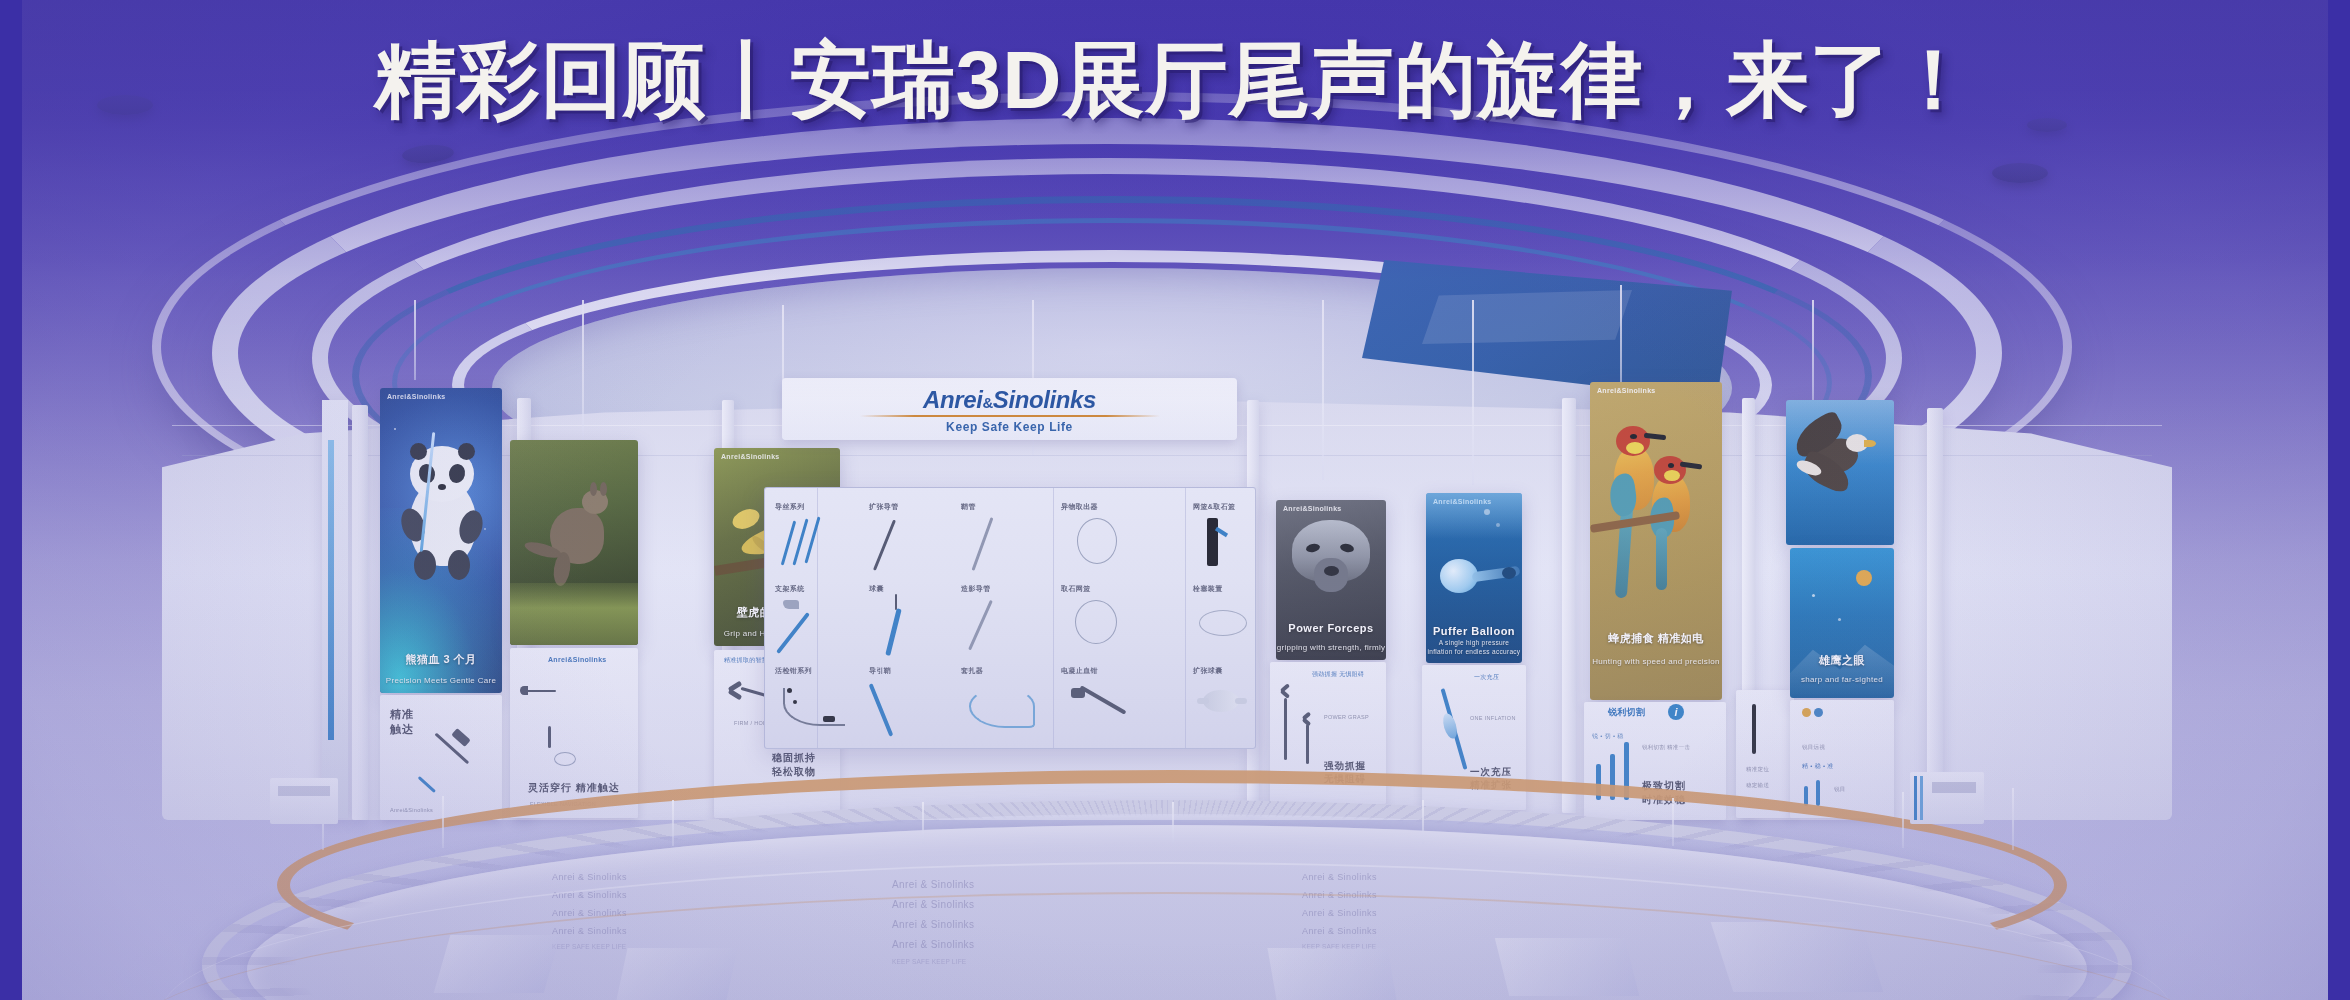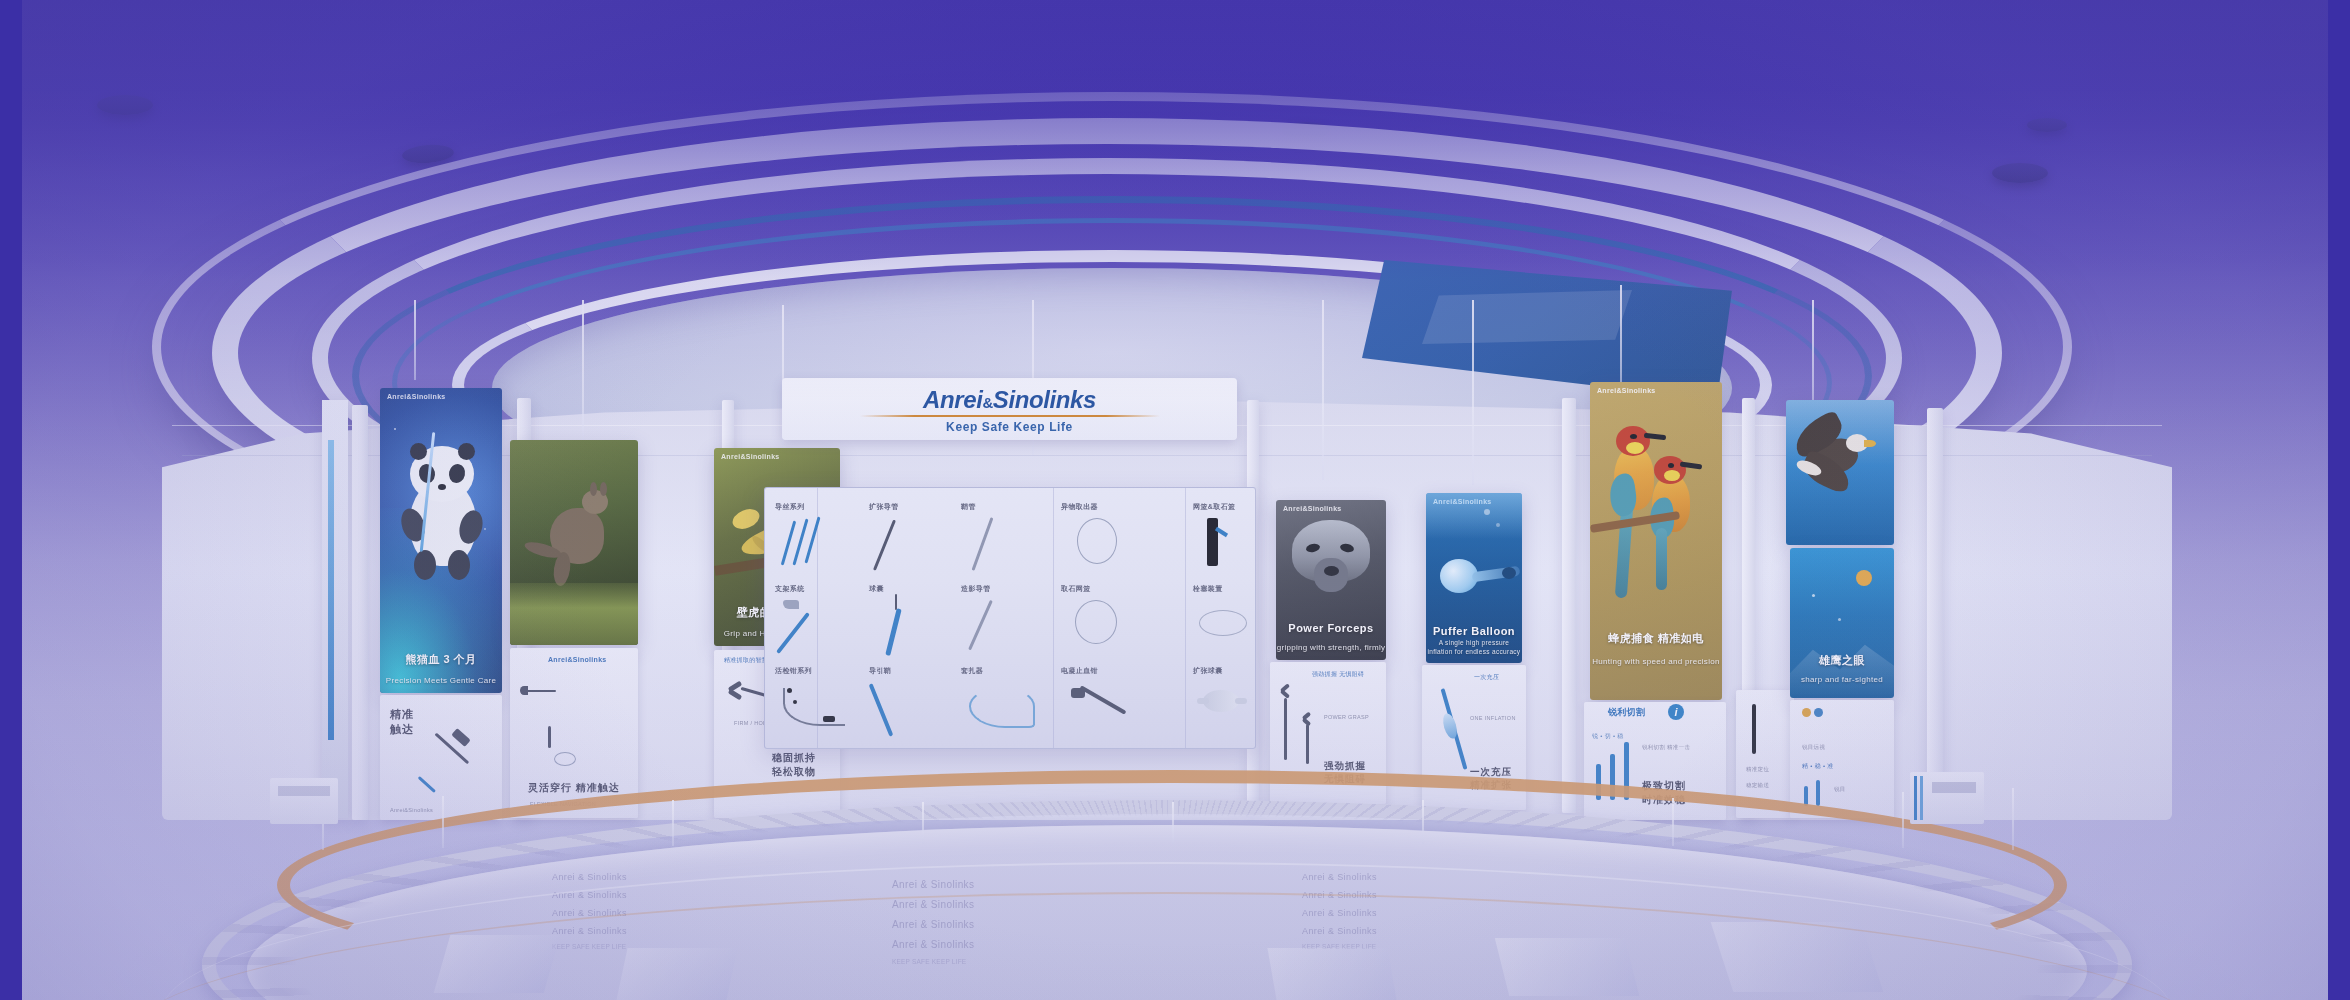--- a/index.html
+++ b/index.html
@@ -687,14 +687,15 @@
                 background:rgba(120,124,170,.35);"></div>
 
     <div class="haze"></div>
     <div class="vignette"></div>
 
   </div>
 
   <div class="edge-bar left"></div>
   <div class="edge-bar right"></div>
 
+  <div id="title">精彩回顾丨安瑞3D展厅尾声的旋律，来了！</div>
 
 </div>
 
 </body></html>

